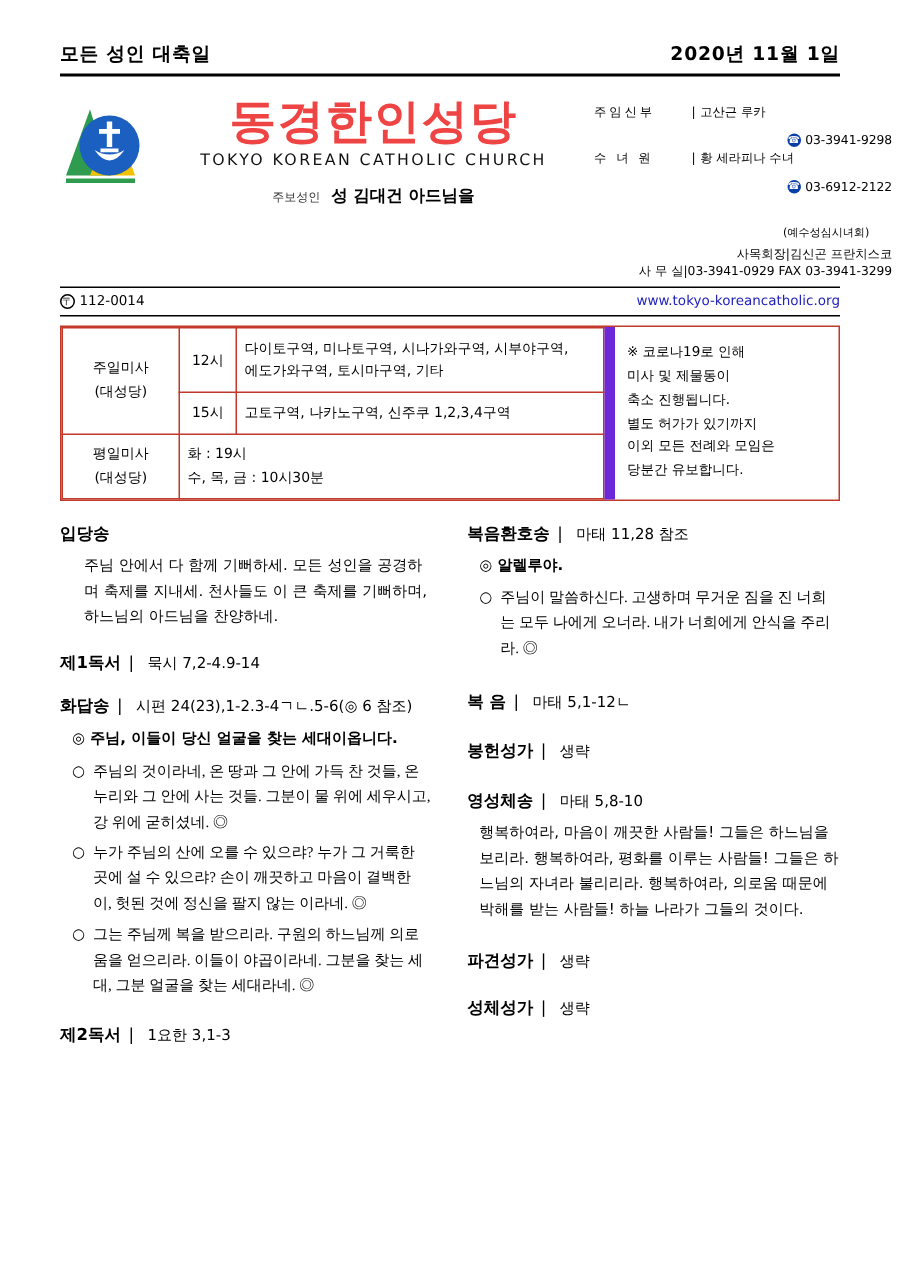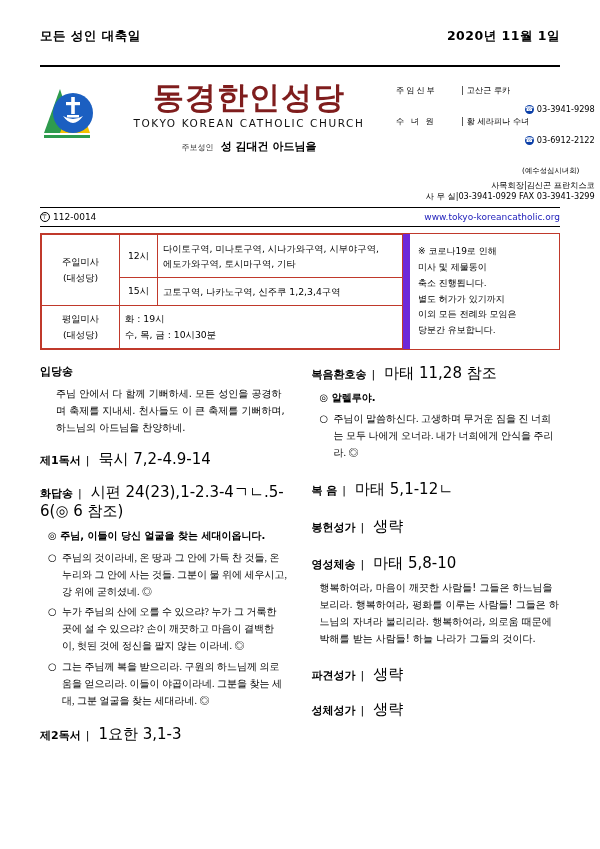--- a/index.html
+++ b/index.html
@@ -20,21 +20,21 @@
     position: relative;
   }
 
   
   .topline {
     display: flex;
     justify-content: space-between;
     align-items: flex-end;
     font-weight: bold;
     font-size: 12.5px;
-    padding-bottom: 20px;
+    padding-bottom: 4px;
   }
   .topline .left { letter-spacing: 0.5px; }
   .topline .right { letter-spacing: 0.5px; }
   .rule-thick { border-top: 2px solid #000; }
   .rule-thin { border-top: 1px solid #000; }
 
   
   .masthead {
     display: flex;
     align-items: flex-start;
@@ -49,21 +49,21 @@
   .title-block {
     flex: 0 0 278px;
     text-align: center;
     padding-top: 4px;
   }
   .kor-title {
     font-size: 31px;
     font-weight: bold;
     letter-spacing: 1px;
     line-height: 1.05;
-    color: #7f1d1d;
+    color: #ef4444;
   }
   .eng-title {
     font-size: 10.5px;
     letter-spacing: 1.6px;
     margin-top: 3px;
     color: #111;
   }
   .patron {
     margin-top: 10px;
     font-size: 10px;
@@ -168,21 +168,21 @@
   .col { flex: 1; }
   .sec-title {
     font-weight: bold;
     font-size: 11px;
     margin-bottom: 6px;
     margin-top: 14px;
   }
   .sec-title:first-child { margin-top: 0; }
   .sec-title .ref {
     font-weight: normal;
-    font-size: 15px;
+    font-size: 10px;
     padding-left: 4px;
   }
   .sec-title .bar { padding: 0 5px; font-weight: normal; }
   .para {
     font-size: 10px;
     line-height: 1.72;
     padding-left: 16px;
     text-indent: 0;
     margin-bottom: 4px;
   }

